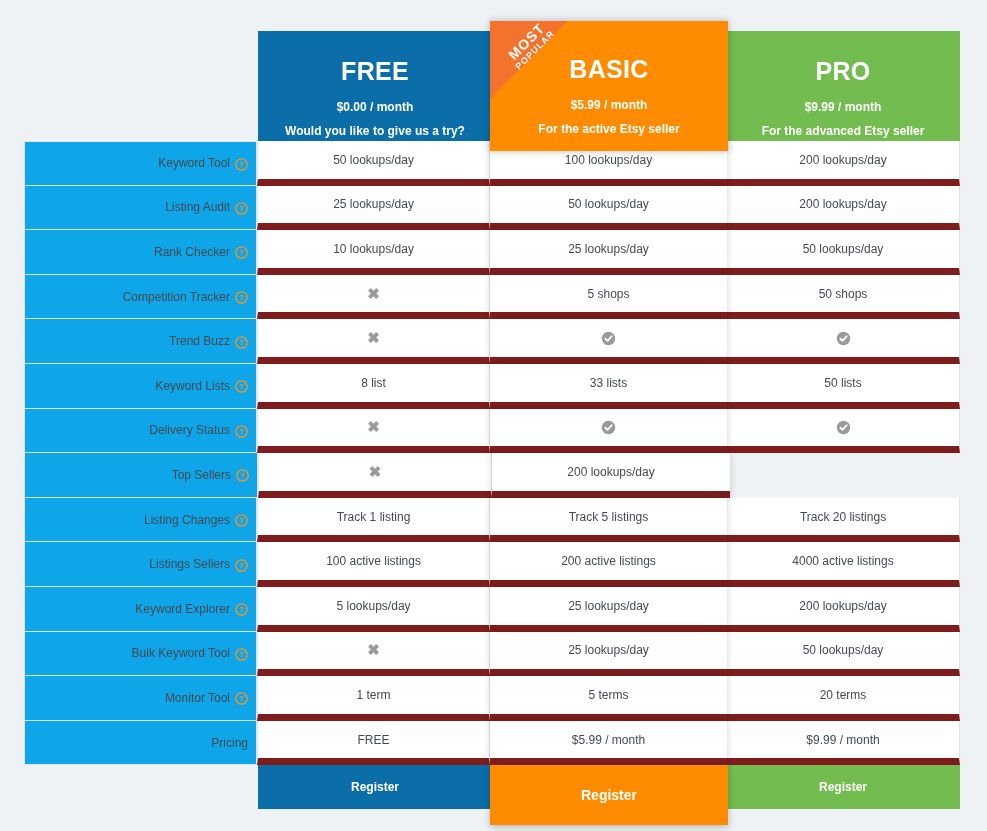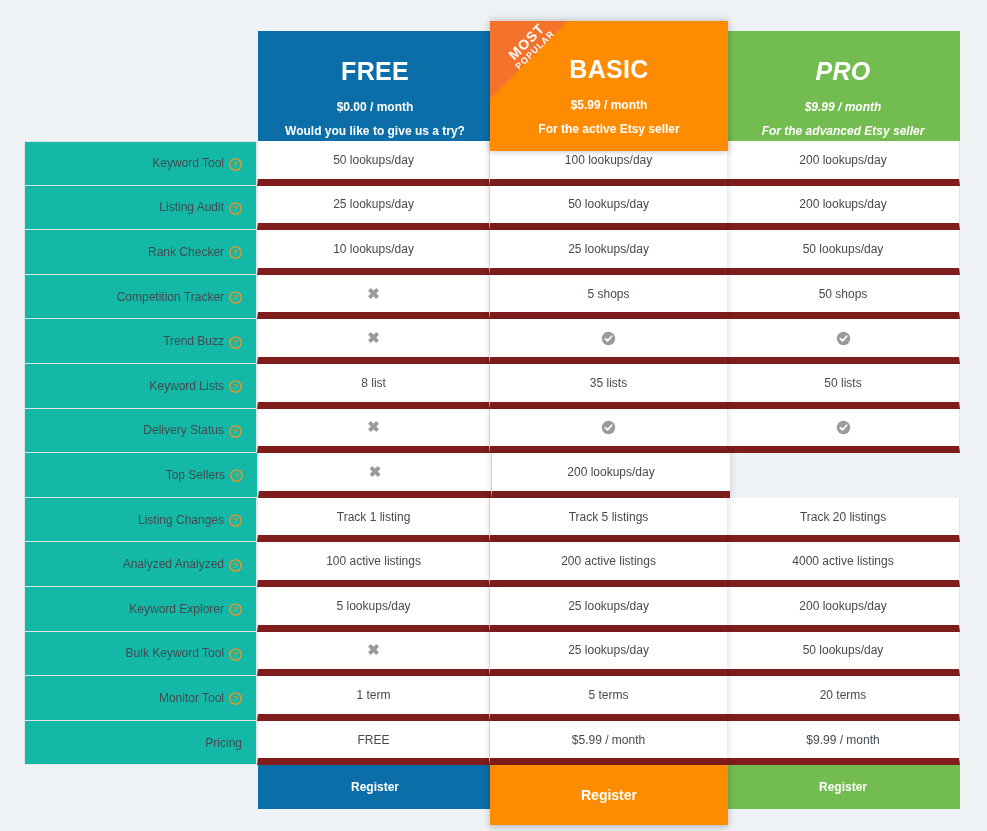--- a/index.html
+++ b/index.html
@@ -44,21 +44,21 @@
   .plan-head.free  { left: 234px; background: #0b6ea8; }
   .plan-head.basic {
     left: 466px;
     top: -10px;
     width: 238px;
     height: 130px;
     background: #ff8c00;
     box-shadow: 0 0 7px rgba(0,0,0,0.28);
     z-index: 7;
   }
-  .plan-head.pro   { left: 702px; background: #73bc4f; font-style: italic; }
+  .plan-head.pro   { left: 702px; background: #73bc4f; }
 
   .plan-name {
     font-size: 25px;
     font-weight: bold;
     letter-spacing: 0.3px;
     margin: 0;
     padding-top: 28px;
     line-height: 1;
   }
   .plan-head.basic .plan-name { padding-top: 36px; }
@@ -134,25 +134,25 @@
   }
   .cell {
     box-sizing: border-box;
     display: flex;
     align-items: center;
     font-size: 12px;
     color: #444a4f;
   }
   .cell.feature {
     width: 234px;
-    background: #14b8a6;
+    background: #0ea5e9;
     border: 1px solid #dfe4e9;
     border-top: none;
     justify-content: flex-end;
-    padding-right: 14px;
+    padding-right: 8px;
     gap: 5px;
   }
   .row:first-child .cell.feature { border-top: 1px solid #dfe4e9; }
 
   .cell.value {
     width: 234px;
     background: #ffffff;
     border-right: 1px solid #e2e6ea;
     border-bottom: 7px solid #7f1d1d;
     justify-content: center;
@@ -365,21 +365,21 @@
           <span>Keyword Lists</span>
           <span class="help-icon"><svg viewBox="0 0 16 16" width="13" height="13">
               <circle cx="8" cy="8" r="7" fill="none" stroke="#f5941f" stroke-width="1.6"></circle>
               <text x="8" y="11.6" text-anchor="middle" font-size="9.5" font-weight="bold" font-family="Liberation Sans, sans-serif" fill="#f5941f">?</text>
             </svg></span>
         </div>
         <div class="cell value free">
           <span>8 list</span>
         </div>
         <div class="cell value basic">
-          <span>35 lists</span>
+          <span>33 lists</span>
         </div>
         <div class="cell value pro">
           <span>50 lists</span>
         </div>
       </div>
       <div class="row">
         <div class="cell feature">
           <span>Delivery Status</span>
           <span class="help-icon"><svg viewBox="0 0 16 16" width="13" height="13">
               <circle cx="8" cy="8" r="7" fill="none" stroke="#f5941f" stroke-width="1.6"></circle>
@@ -430,21 +430,21 @@
         </div>
         <div class="cell value basic">
           <span>Track 5 listings</span>
         </div>
         <div class="cell value pro">
           <span>Track 20 listings</span>
         </div>
       </div>
       <div class="row">
         <div class="cell feature">
-          <span>Analyzed Analyzed</span>
+          <span>Listings Sellers</span>
           <span class="help-icon"><svg viewBox="0 0 16 16" width="13" height="13">
               <circle cx="8" cy="8" r="7" fill="none" stroke="#f5941f" stroke-width="1.6"></circle>
               <text x="8" y="11.6" text-anchor="middle" font-size="9.5" font-weight="bold" font-family="Liberation Sans, sans-serif" fill="#f5941f">?</text>
             </svg></span>
         </div>
         <div class="cell value free">
           <span>100 active listings</span>
         </div>
         <div class="cell value basic">
           <span>200 active listings</span>

